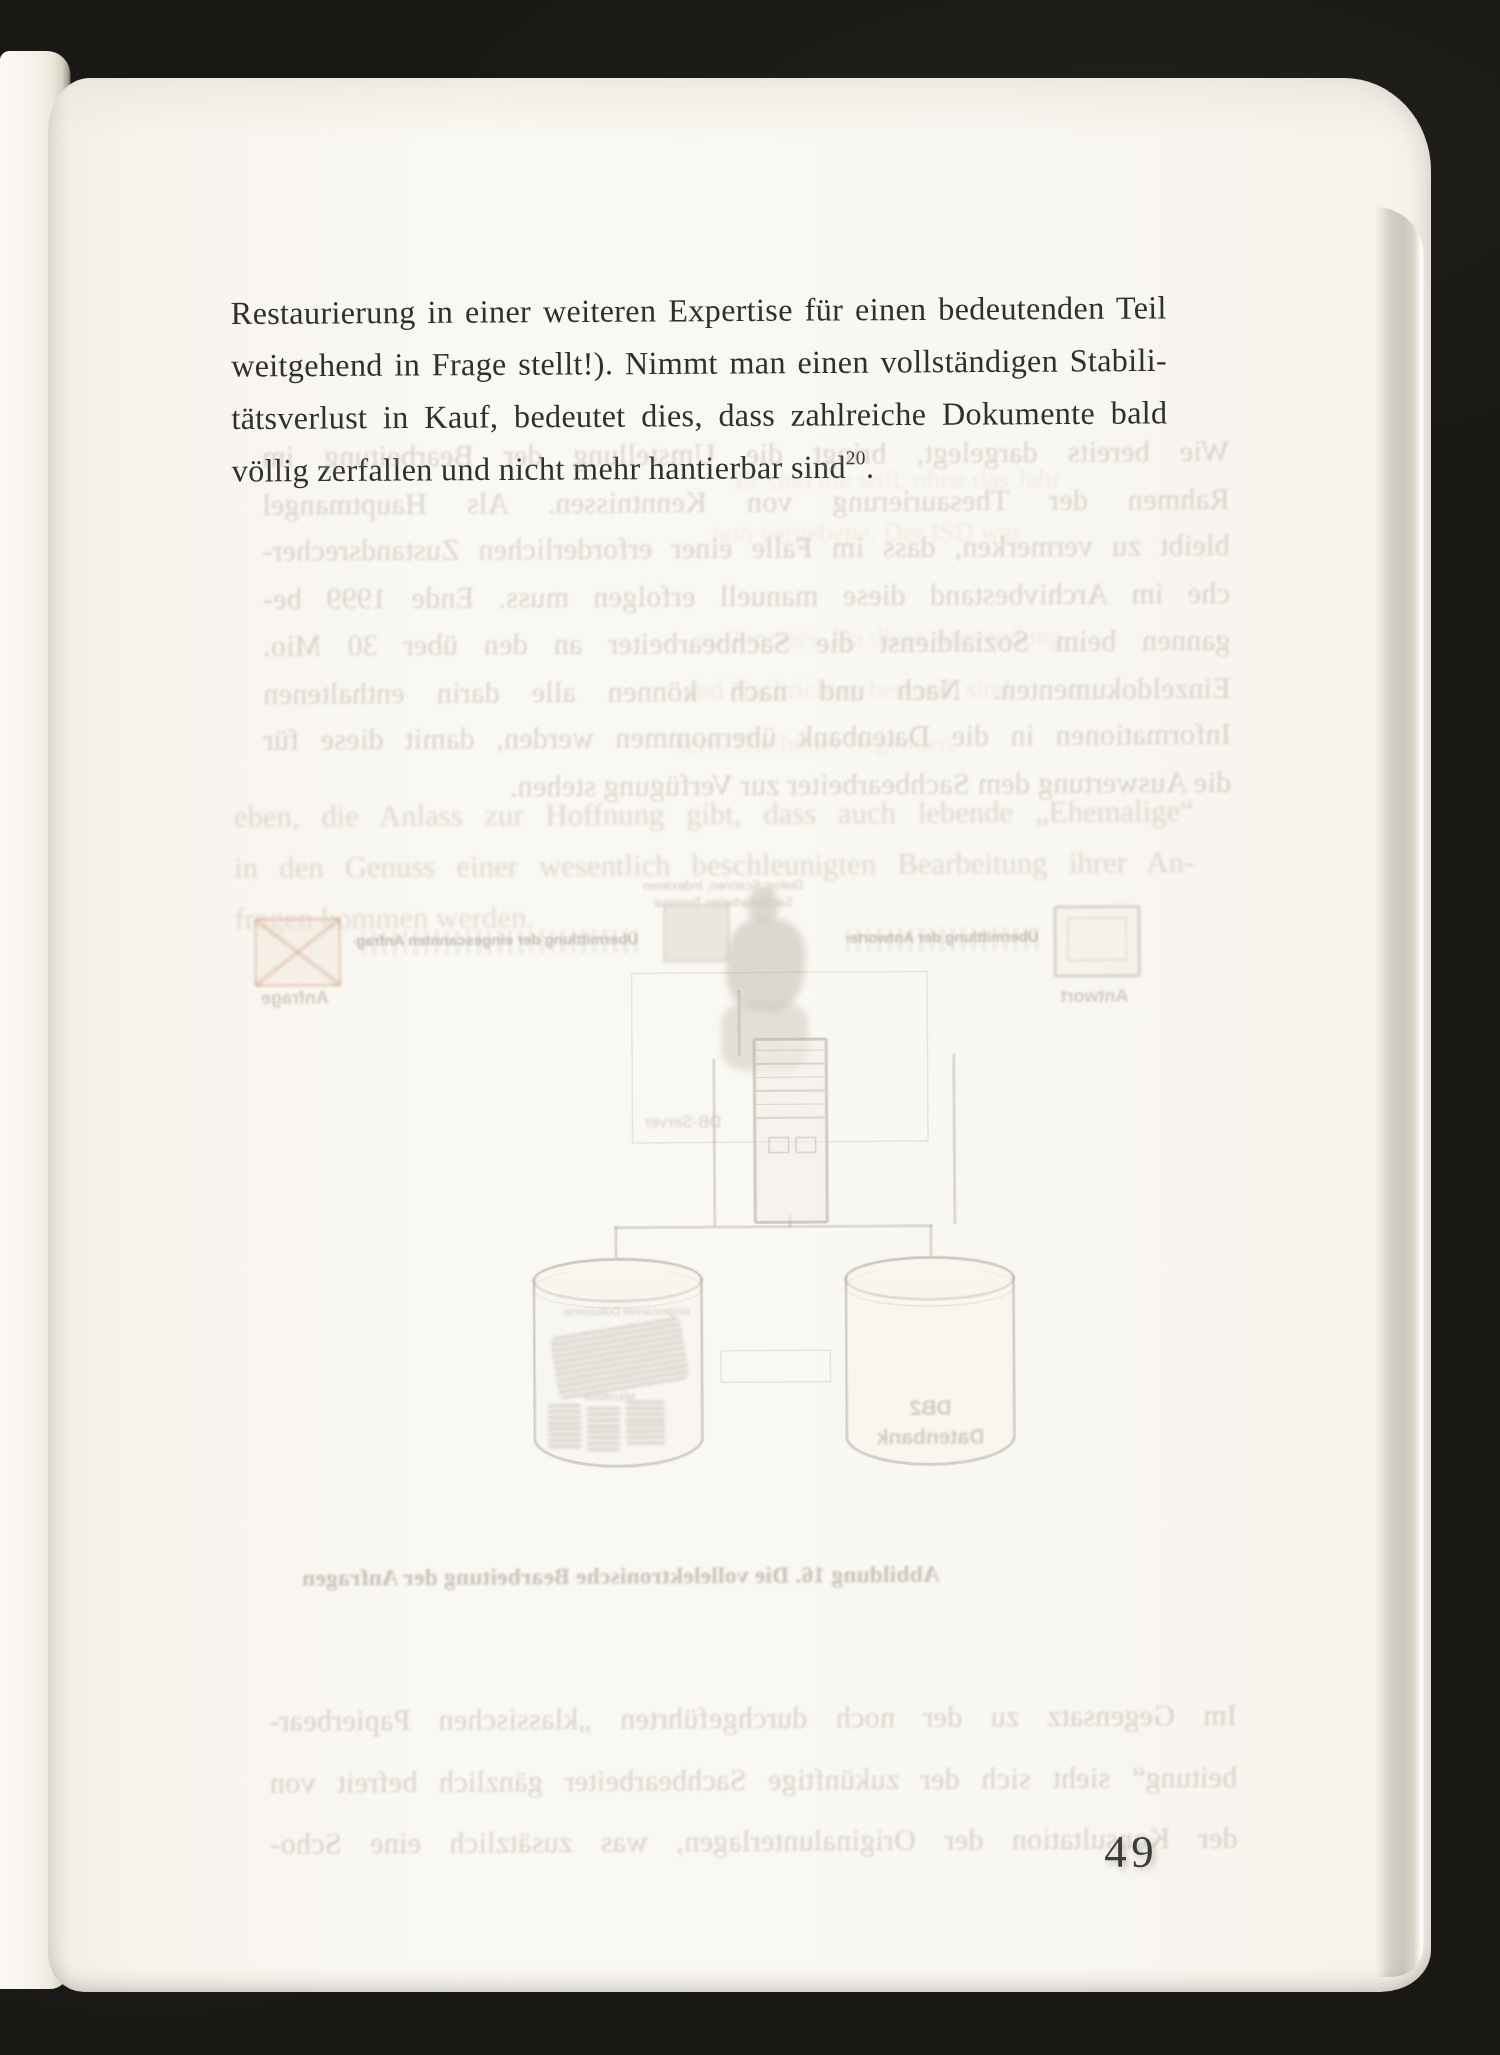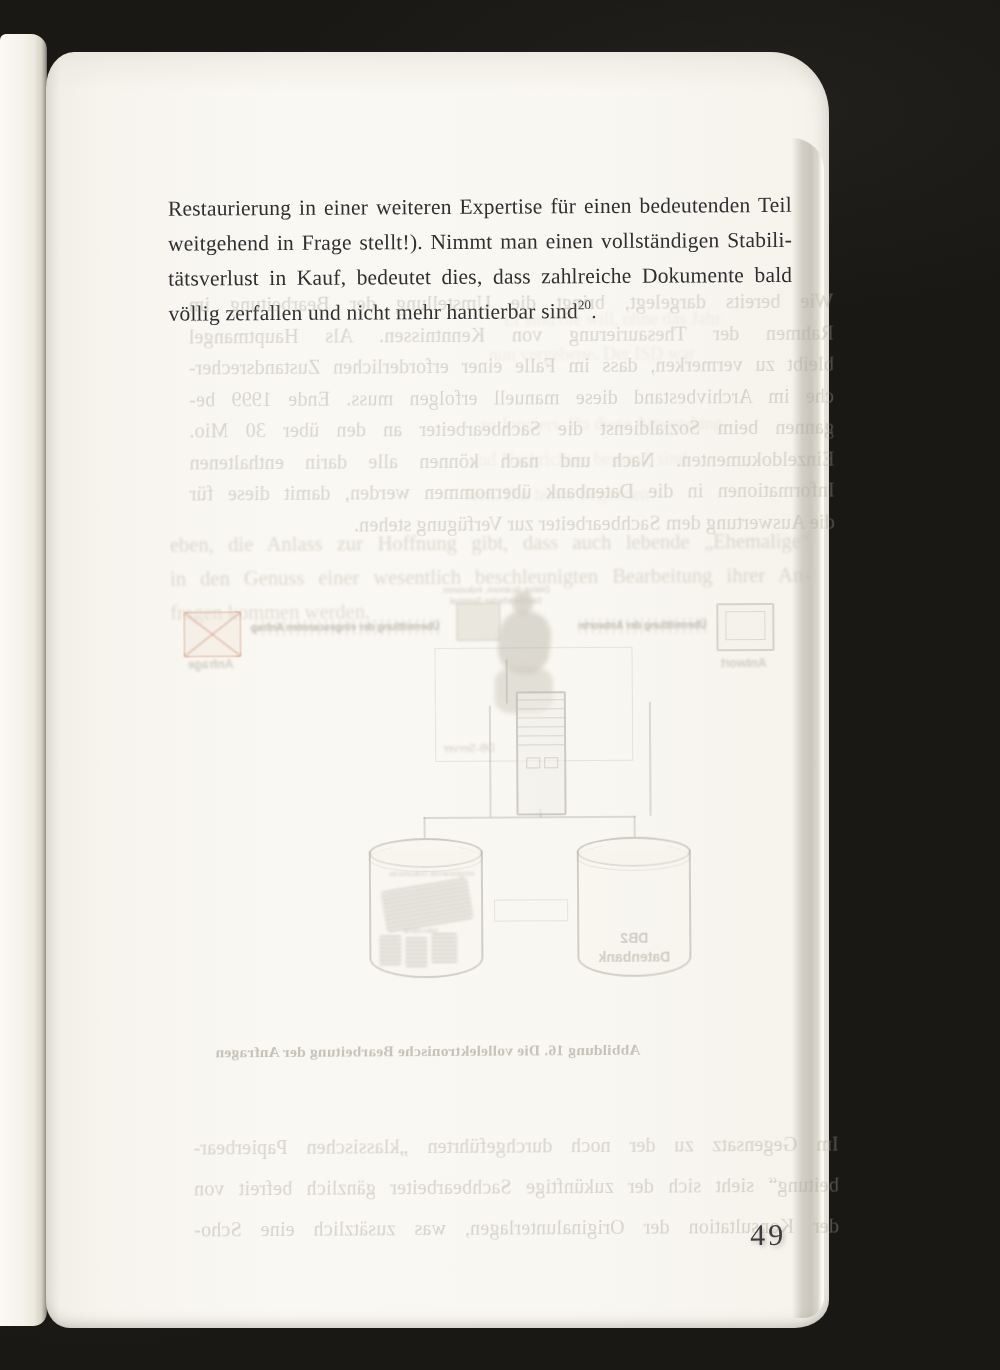--- a/index.html
+++ b/index.html
@@ -11,29 +11,28 @@
       #191815;
     font-family:"Liberation Serif","DejaVu Serif",serif;
   }
   
   .facing{
     position:absolute;left:0;top:34px;width:47px;height:1292px;
     background:linear-gradient(90deg,#fbf9f3 0%,#f5f3ec 45%,#eceade 72%,#d6d2c6 88%,#a5a196 96%,#6e6a61 100%);
     border-radius:6px 16px 14px 0;
   }
   .page{
-    position:absolute;left:46px;top:52px;width:771px;height:1276px;
+    position:absolute;left:32px;top:52px;width:922px;height:1276px;
     background:
       linear-gradient(90deg, rgba(205,200,188,.55) 0px, rgba(235,232,224,.35) 14px, rgba(255,255,255,0) 60px),
       linear-gradient(180deg, rgba(215,210,198,.30) 0px, rgba(255,255,255,0) 40px),
       linear-gradient(90deg,#f5f3ec 0%,#faf8f2 30%,#f9f7f1 70%,#f5f3ec 96%);
     border-radius:28px 58px 34px 24px / 36px 62px 28px 26px;
     box-shadow: inset 0 -12px 16px -12px rgba(105,100,88,.45),
                 inset -14px 0 22px -16px rgba(110,105,92,.35);
-    padding-left: 12px;
   }
   .stack{
     position:absolute;right:5px;top:86px;bottom:10px;width:32px;
     background:linear-gradient(90deg, rgba(150,145,133,0) 0%, rgba(152,147,135,.38) 32%, rgba(172,167,155,.58) 58%, rgba(214,210,199,.85) 80%, #fbfaf5 94%);
     border-radius:0 46px 30px 0;
   }
   .content{position:absolute;inset:0;transform:rotate(-0.35deg);transform-origin:50% 40%;}
 
   
   .jline{

